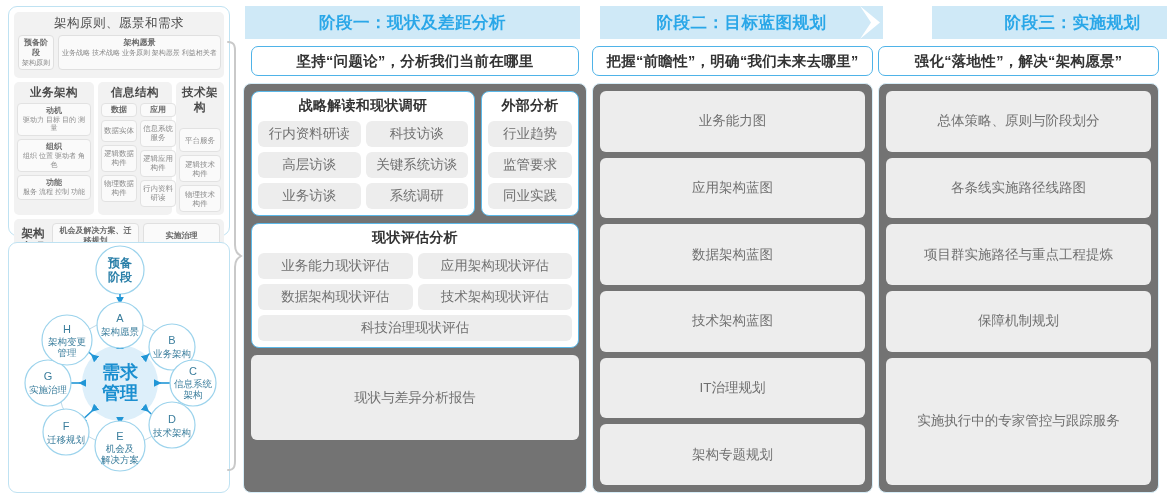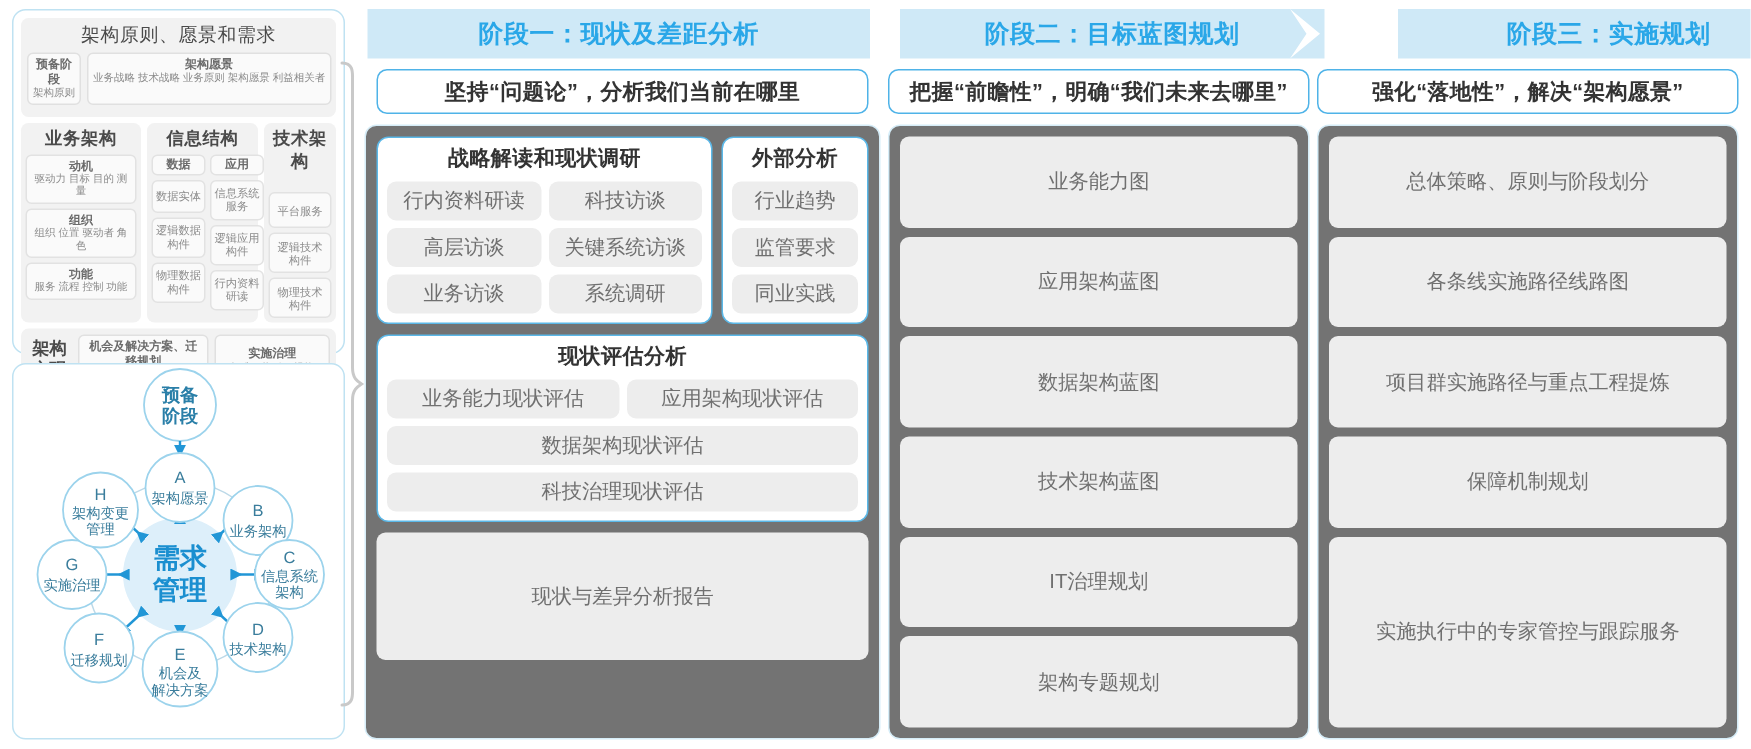--- a/index.html
+++ b/index.html
@@ -397,20 +397,21 @@
 
   <div class="card" style="margin-bottom:7px;">
     <div class="card-title">现状评估分析</div>
     <div class="grid2">
       <div class="grow">
         <div class="grey-item g-sm">业务能力现状评估</div>
         <div class="grey-item g-sm">应用架构现状评估</div>
       </div>
       <div class="grow">
         <div class="grey-item g-sm">数据架构现状评估</div>
+        <div class="grey-item g-sm">技术架构现状评估</div>
       </div>
       <div class="grey-item g-sm">科技治理现状评估</div>
     </div>
   </div>
 
   <div class="grey-item g-md" style="height:85px;">现状与差异分析报告</div>
 </div>
 
 <div class="phase-body" style="left:592px; width:281px;">
   <div class="plist">

